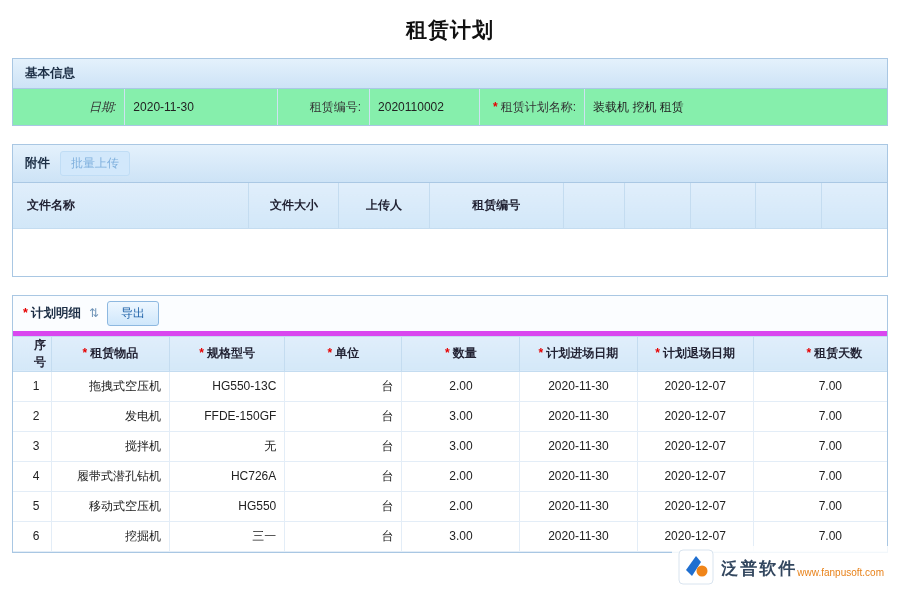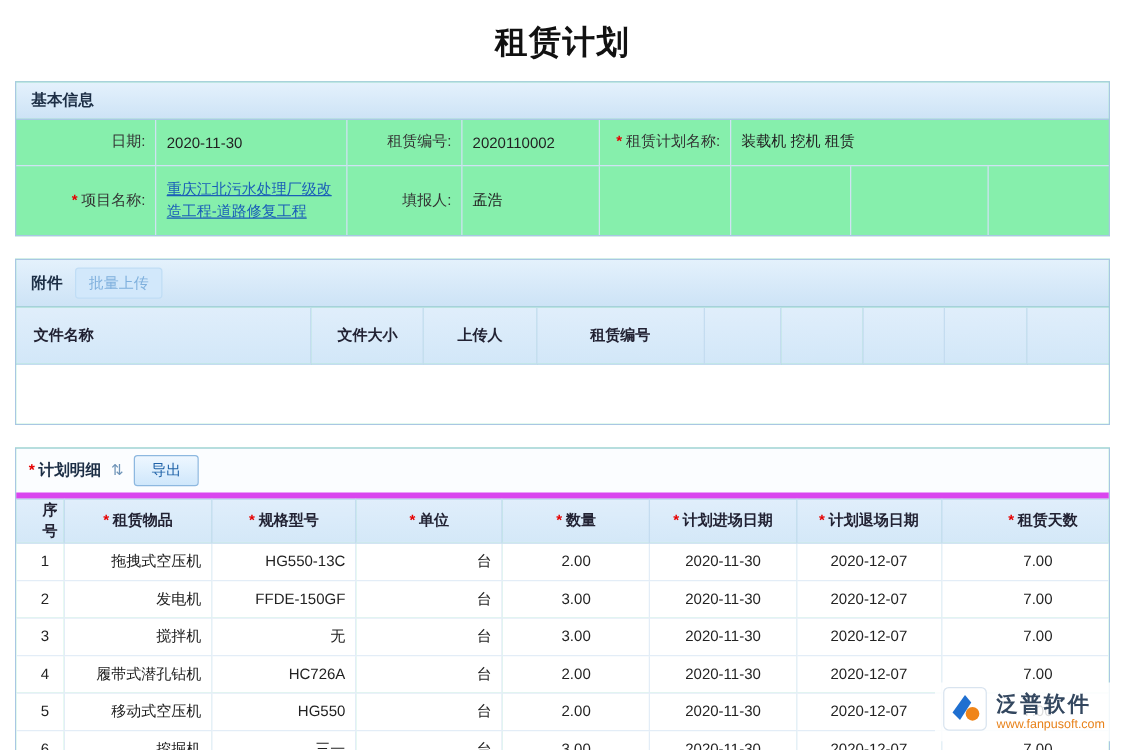--- a/index.html
+++ b/index.html
@@ -6,21 +6,21 @@
   html, body { width: 900px; height: 600px; overflow: hidden; }
   body {
     font-family: "Liberation Sans", "DejaVu Sans", sans-serif;
     background: #ffffff;
     position: relative;
     color: #222;
   }
   .page { padding: 10px 12px 0 12px; }
   h1.page-title {
     text-align: center;
-    font-size: 26px;
+    font-size: 21px;
     font-weight: bold;
     color: #111;
     padding: 6px 0 14px 0;
     letter-spacing: 1px;
   }
   .panel {
     border: 1px solid #a9c7e3;
     margin-bottom: 18px;
     background: #86efac;
   }
@@ -32,21 +32,21 @@
     font-weight: bold;
     color: #1c2e45;
     display: flex;
     align-items: center;
     gap: 10px;
   }
   table { width: 100%; border-collapse: collapse; table-layout: fixed; font-size: 12px; }
   
   .form-table td { border: 1px solid #cfe2f2; padding: 4px 8px; vertical-align: middle; }
   .form-table tr:first-child td { border-top: none; }
-  .form-table td:first-child { border-left: none; }
+  .form-table td:first-child { border-left: none; font-style: italic; }
   .form-table td:last-child { border-right: none; }
   .form-table tr:last-child td { border-bottom: none; }
   .lbl { text-align: right; color: #333; white-space: nowrap; }
   .val { text-align: left; color: #222; }
   .req { color: #e60000; margin-right: 3px; font-weight: bold; }
   .row-1 td { height: 36px; }
   .row-2 td { height: 56px; }
   .row-3 td { height: 33px; }
   a.link { color: #1a5eb8; text-decoration: underline; cursor: pointer; line-height: 1.5; }
   
@@ -117,21 +117,21 @@
   .watermark {
     position: absolute;
     right: 10px;
     top: 546px;
     display: flex;
     align-items: center;
     gap: 7px;
     background: rgba(255,255,255,0.85);
     padding: 3px 6px;
   }
-  .wm-text { display: flex; flex-direction: column; line-height: 1.15; }
+  .wm-text { display: flex; flex-direction: row; line-height: 1.15; align-items: flex-end; }
   .wm-brand { font-size: 17px; font-weight: bold; color: #33475f; letter-spacing: 2px; }
   .wm-url { font-size: 10px; color: #e8821a; }
 </style>
 </head>
 <body>
 
 <div class="page">
 
   <h1 class="page-title">租赁计划</h1>
 
@@ -153,34 +153,20 @@
       <tbody>
           <tr class="row-1">
         <td class="lbl">日期:</td>
         <td class="val">2020-11-30</td>
         <td class="lbl">租赁编号:</td>
         <td class="val">2020110002</td>
         <td class="lbl">
           <span class="req">*</span><span>租赁计划名称:</span>
         </td>
         <td class="val" colspan="3">装载机 挖机 租赁</td>
-      </tr>
-      <tr class="row-2">
-        <td class="lbl">
-          <span class="req">*</span><span>项目名称:</span>
-        </td>
-        <td class="val">
-          <a class="link">重庆江北污水处理厂级改造工程-道路修复工程</a>
-        </td>
-        <td class="lbl">填报人:</td>
-        <td class="val">孟浩</td>
-        <td class="val"></td>
-        <td class="val"></td>
-        <td class="val"></td>
-        <td class="val"></td>
       </tr>
     </tbody>
       </table>
   </section>
 
   <section class="panel">
     <div class="panel-header">
       <span>附件</span>
       <button class="btn-batch">批量上传</button>
     </div>

